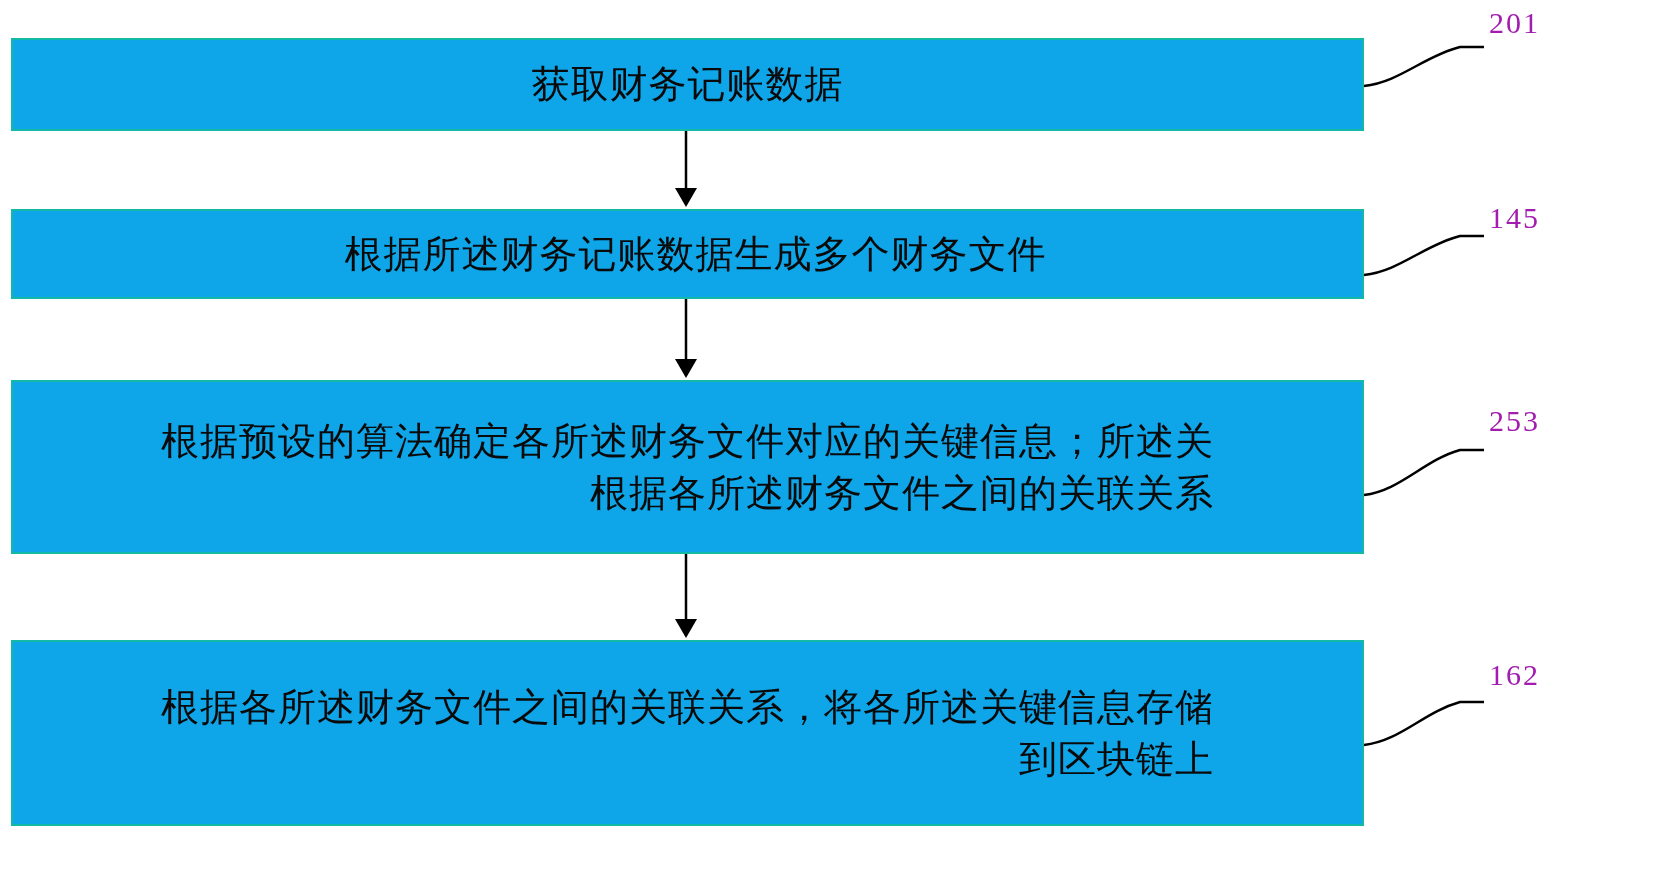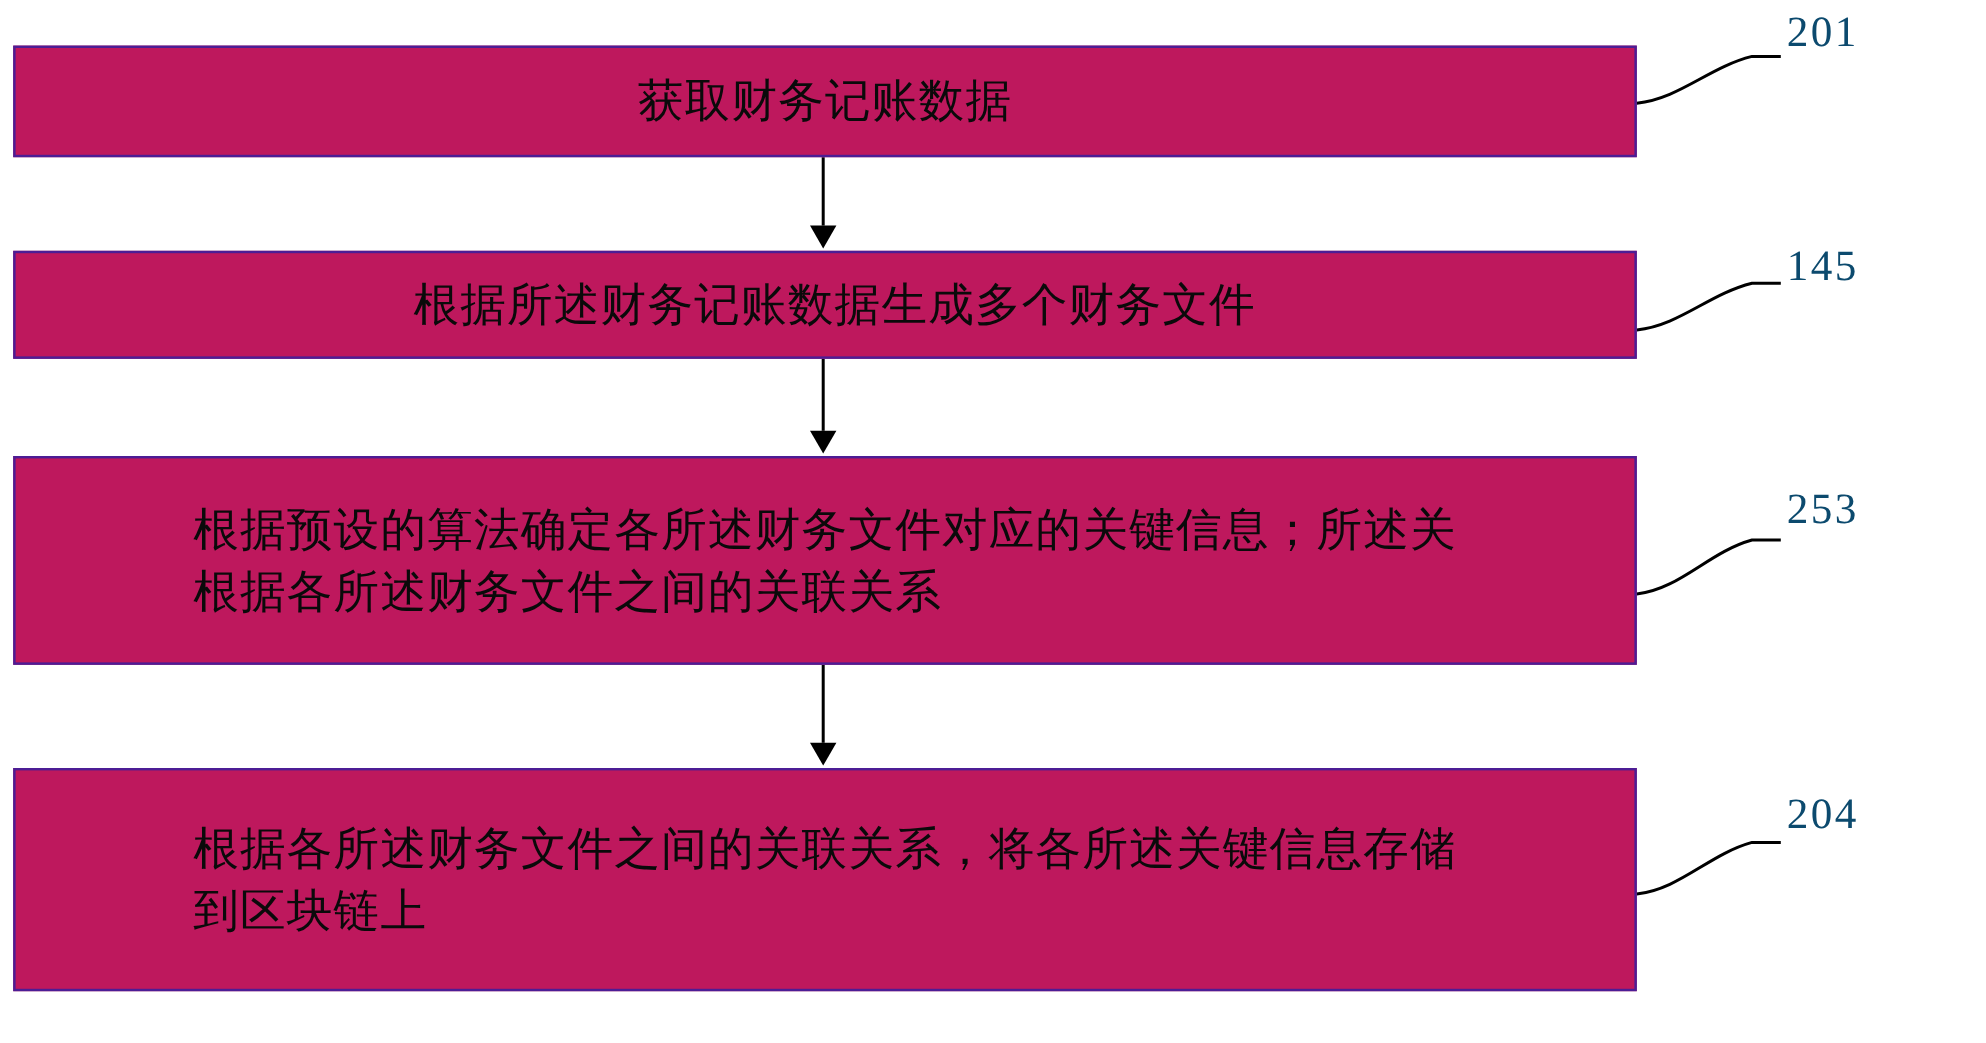--- a/index.html
+++ b/index.html
@@ -22,41 +22,41 @@
   .flow-svg {
     position: absolute;
     left: 0;
     top: 0;
     width: 1655px;
     height: 869px;
   }
   .node-box {
     position: absolute;
     box-sizing: border-box;
-    border: 2px solid #4c1d95;
-    background: #be185d;
+    border: 2px solid #14b8a6;
+    background: #0ea5e9;
     display: flex;
     align-items: center;
     justify-content: center;
-    text-align: left;
+    text-align: right;
   }
   .node-text {
     font-family: "DejaVu Serif", "Liberation Serif", serif;
     font-size: 38px;
     line-height: 1.38;
     color: #0a0a0a;
     letter-spacing: 1px;
     padding: 0 26px;
     white-space: pre-line;
   }
   .ref-label {
     position: absolute;
     font-family: "Liberation Serif", "DejaVu Serif", serif;
-    font-size: 36px;
-    color: #0c4a6e;
+    font-size: 30px;
+    color: #a21caf;
     letter-spacing: 2px;
     line-height: 1;
   }
 </style>
 </head>
 <body>
 
 <div id="canvas">
 
   <svg class="flow-svg" viewBox="0 0 1655 869">
@@ -104,15 +104,15 @@
   </div>
 
   <div class="node-box" style="left:11px; top:640px; width:1353px; height:186px;">
     <div class="node-text">根据各所述财务文件之间的关联关系，将各所述关键信息存储
 到区块链上</div>
   </div>
 
   <div class="ref-label" style="left:1489px; top:8px;">201</div>
   <div class="ref-label" style="left:1489px; top:203px;">145</div>
   <div class="ref-label" style="left:1489px; top:406px;">253</div>
-  <div class="ref-label" style="left:1489px; top:660px;">204</div>
+  <div class="ref-label" style="left:1489px; top:660px;">162</div>
 
 </div>
 
 </body></html>

